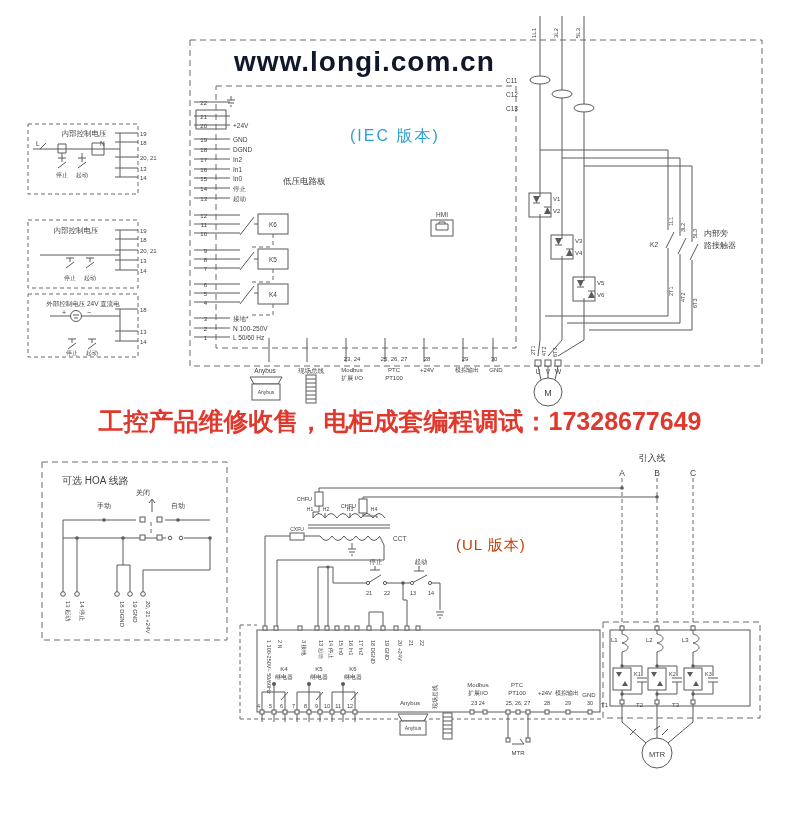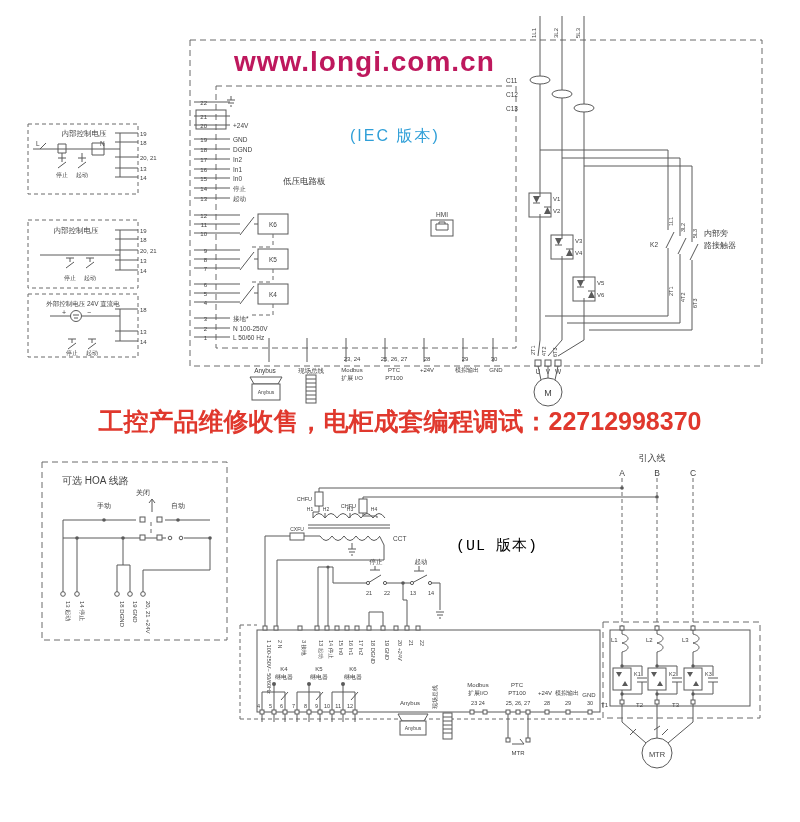--- a/index.html
+++ b/index.html
@@ -1,22 +1,22 @@
 <!DOCTYPE html>
 <html><head>
 <meta charset="utf-8">
 <style>
   html,body{margin:0;padding:0;background:#fff;}
   .page{position:relative;width:800px;height:822px;background:#fff;overflow:hidden;
         font-family:"Liberation Sans","DejaVu Sans",sans-serif;}
   .ovl{position:absolute;white-space:nowrap;}
-  .wm{left:234px;top:46px;font-size:28px;font-weight:bold;color:#be185d;letter-spacing:1px;}
+  .wm{left:234px;top:46px;font-size:28px;font-weight:bold;color:#0f172a;letter-spacing:1px;}
   .banner{left:90px;top:405px;width:620px;text-align:center;font-size:25px;font-weight:bold;color:#e0382d;}
   .ver-iec{left:350px;top:126px;font-size:16px;color:#2f9fd8;letter-spacing:2px;}
-  .ver-ul{left:456px;top:536px;font-size:15px;color:#000000;letter-spacing:1px;font-family:Liberation Mono, monospace;}
+  .ver-ul{left:456px;top:536px;font-size:15px;color:#c2410c;letter-spacing:1px;}
   svg{position:absolute;left:0;top:0;font-family:"Liberation Sans","DejaVu Sans",sans-serif;}
   svg text{fill:#3f3f3f;stroke:none;}
   .w{stroke:#5a5a5a;stroke-width:1;fill:none;}
   .wd{stroke:#6a6a6a;stroke-width:1;fill:none;stroke-dasharray:6 4;}
   .wd2{stroke:#6a6a6a;stroke-width:1;fill:none;stroke-dasharray:4 3;}
   .bx{stroke:#5a5a5a;stroke-width:1;fill:#fff;}
   .dot{fill:#5a5a5a;stroke:none;}
   .t5{font-size:5px;}.t55{font-size:5.5px;}.t6{font-size:6px;}.t65{font-size:6.5px;}
   .t7{font-size:7px;}.t75{font-size:7.5px;}.t8{font-size:8px;}.t85{font-size:8.5px;}.t9{font-size:9px;}.t10{font-size:10px;}
 </style>
@@ -470,16 +470,16 @@
       <path class="w" d="M622 704 V722 L646 743 M657 704 V738 M693 704 V722 L668 743 M630 735 l6 -6 M654 730 l6 -4 M662 735 l6 -6"></path>
       <circle class="bx" cx="657" cy="753" r="15"></circle>
       <text class="t75" x="657" y="756.5" text-anchor="middle">MTR</text>
     </g>
   </g>
 
 </svg>
 
 <div class="ovl wm">www.longi.com.cn</div>
 <div class="ovl ver-iec">(IEC 版本)</div>
-<div class="ovl banner">工控产品维修收售，电柜成套编程调试：22712998370</div>
+<div class="ovl banner">工控产品维修收售，电柜成套编程调试：17328677649</div>
 <div class="ovl ver-ul">(UL 版本)</div>
 
 </div>
 
 </body></html>

